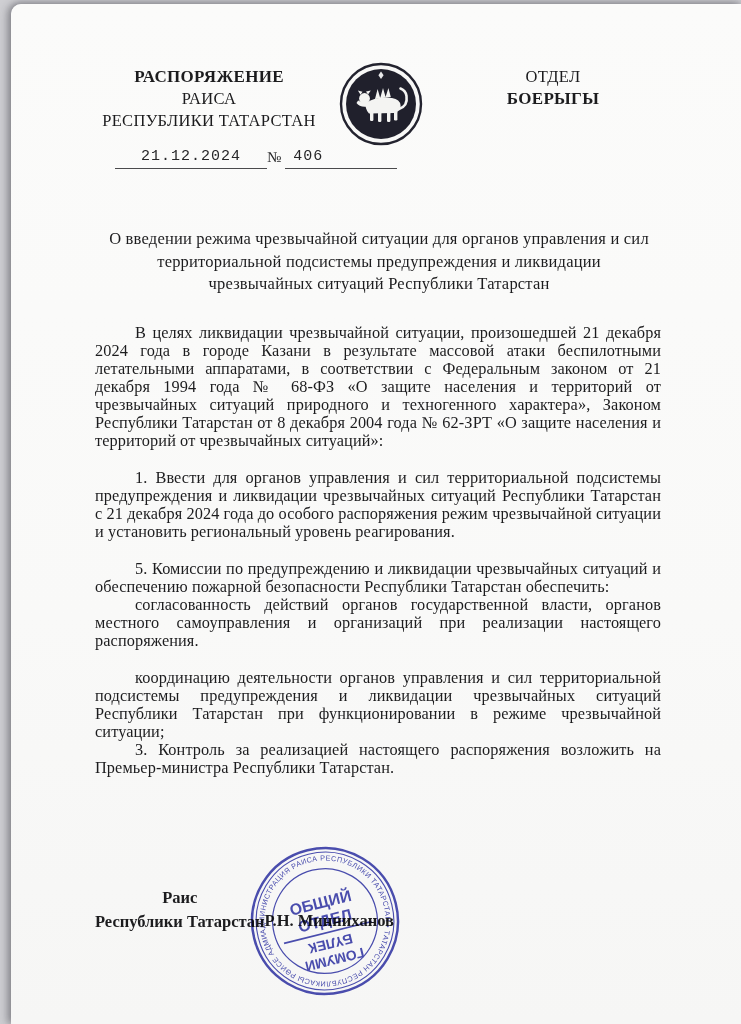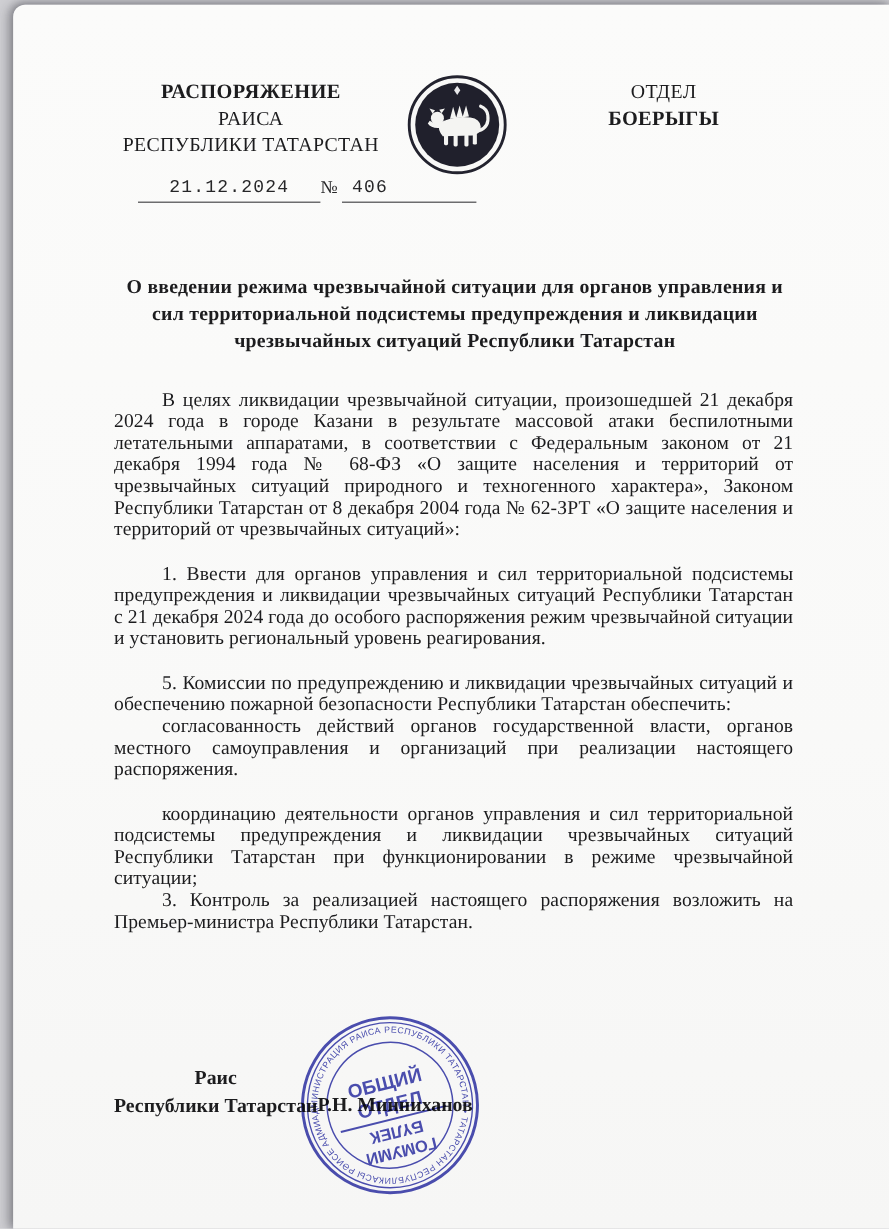--- a/index.html
+++ b/index.html
@@ -40,21 +40,21 @@
   }
   .num-group{display:flex;align-items:flex-end;margin-right:58px;}
   .num-sign{font-family:"Liberation Serif",serif;font-size:15px;margin-right:4px;padding-bottom:3px;}
   .num-box{
     display:inline-block;width:104px;text-align:left;
     border-bottom:1.6px solid #4a4a4c;padding:0 0 3px 8px;letter-spacing:1px;
   }
   
   .doc-title{
     position:absolute;left:92px;right:86px;top:224px;
-    text-align:center;font-weight:bold;font-size:16.5px;line-height:22.5px;
+    text-align:center;font-weight:normal;font-size:16.5px;line-height:22.5px;
     letter-spacing:.2px;
   }
   
   .body-text{
     position:absolute;left:84px;right:80px;top:320px;
     font-size:16.3px;line-height:18px;text-align:justify;
     letter-spacing:.1px;
   }
   .para{margin:0;text-indent:40px;}
   .para.gap{margin-bottom:19px;}

